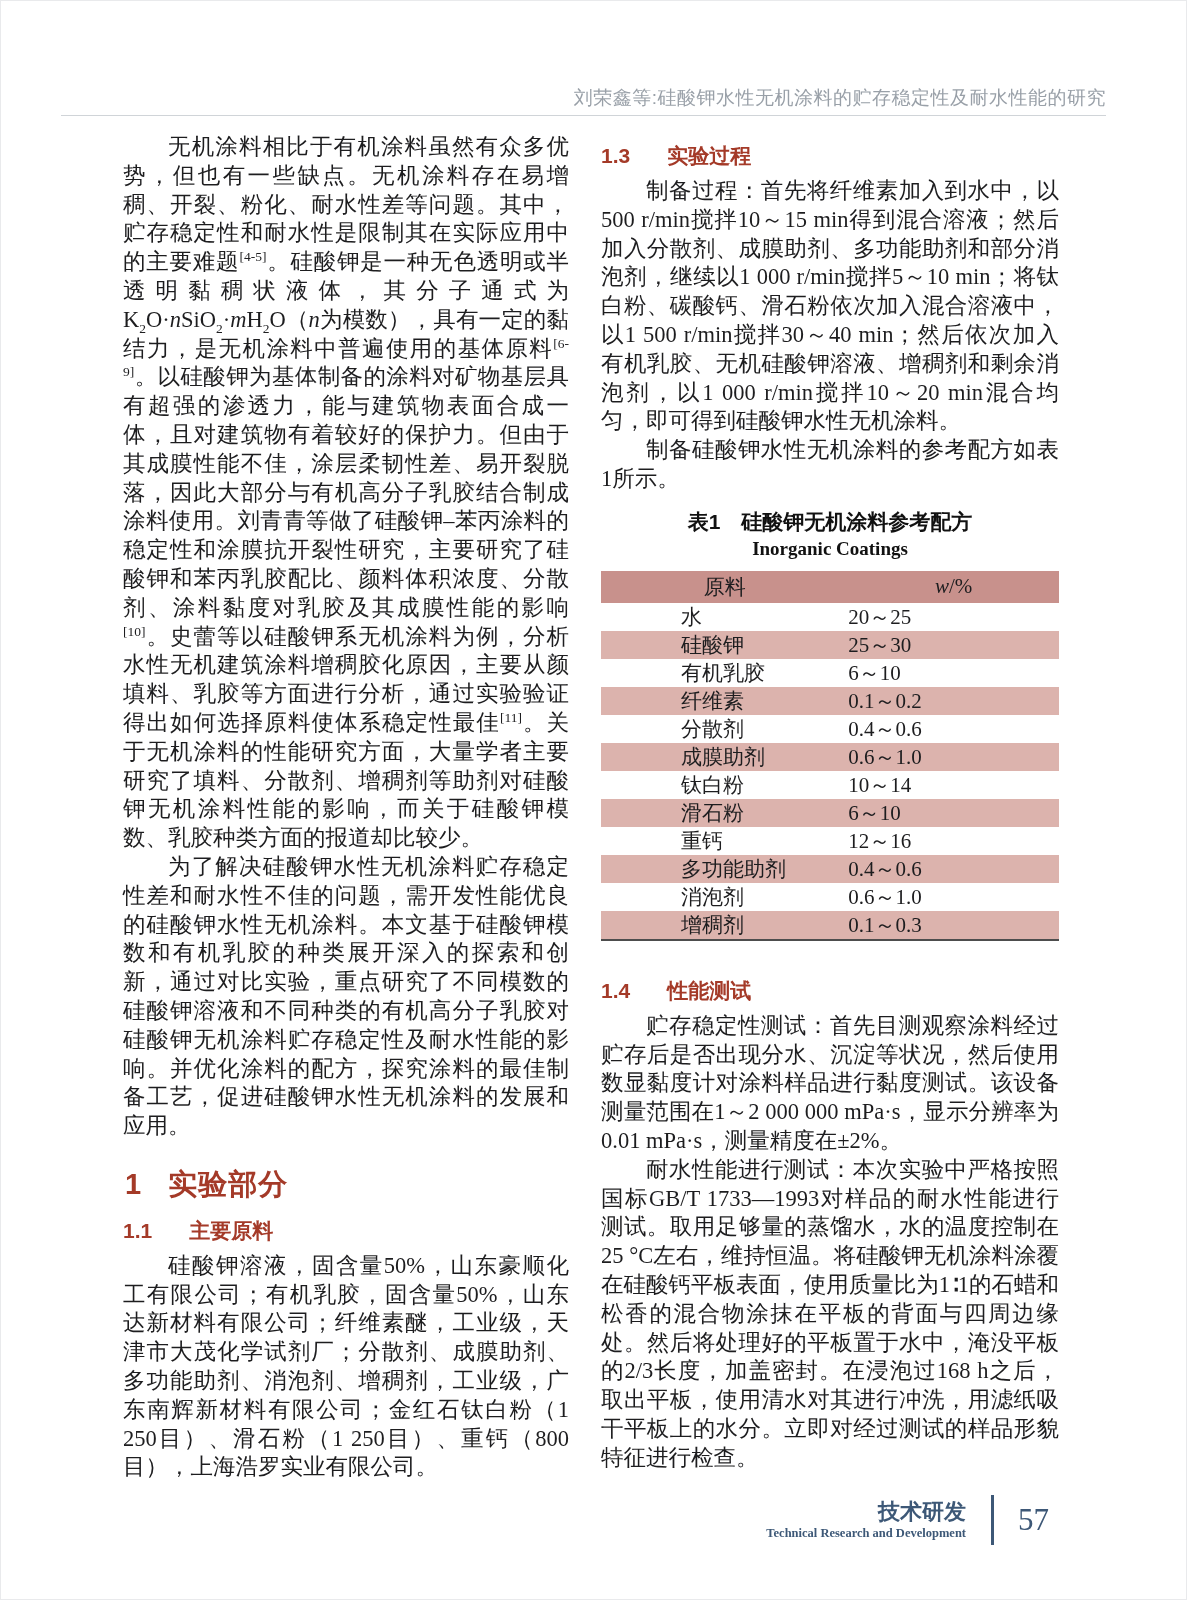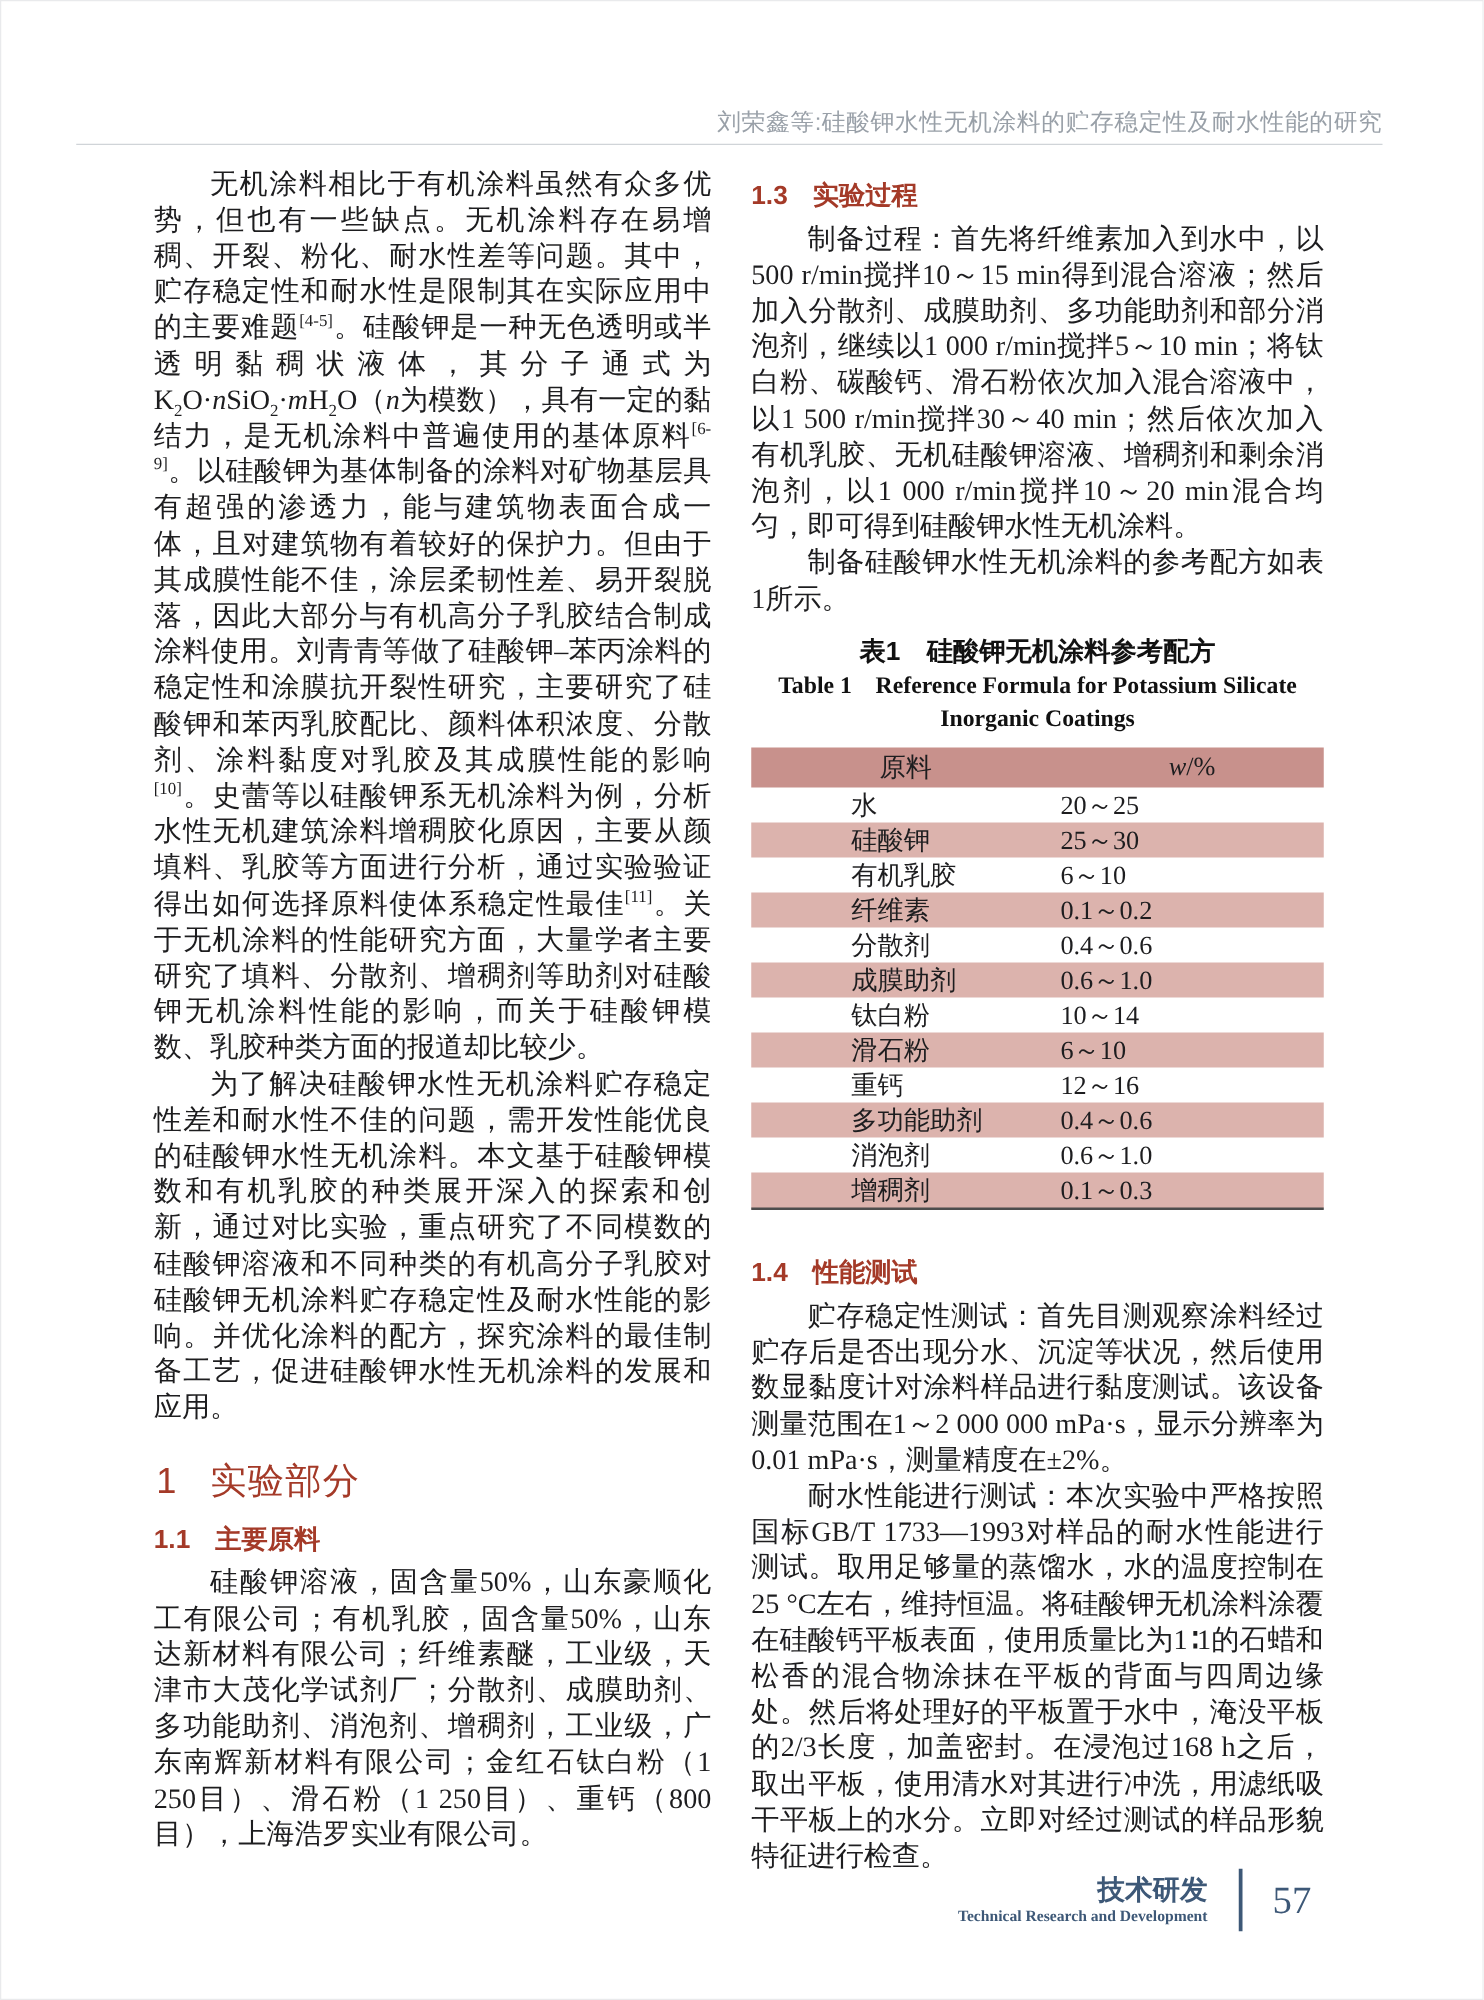--- a/index.html
+++ b/index.html
@@ -20,28 +20,28 @@
   p.body{
     margin:0;font-size:22.5px;line-height:28.8px;
     text-align:justify;text-justify:inter-character;
   }
   p.indent{text-indent:2em;}
   sup{font-size:.60em;line-height:0;vertical-align:super;}
   sub{font-size:.60em;line-height:0;vertical-align:sub;}
   .it{font-style:italic;}
   h1.sec{
     font-family:"Liberation Sans","DejaVu Sans",sans-serif;color:#a43a28;
-    font-size:29px;font-weight:normal;margin:24px 0 12px 2px;letter-spacing:1px;
+    font-size:29px;font-weight:bold;margin:24px 0 12px 2px;letter-spacing:1px;
   }
   h1.sec .num{margin-right:26px;}
   h2.sec{
     font-family:"Liberation Sans","DejaVu Sans",sans-serif;color:#a43a28;
     font-size:21px;font-weight:bold;margin:9px 0 7px 0;
   }
-  h2.sec .num{margin-right:20px;}
+  h2.sec .num{margin-right:37px;}
   .tbl-caption-cn{
     margin-top:14px;text-align:center;
     font-family:"Liberation Sans","DejaVu Sans",sans-serif;
     font-size:21px;font-weight:bold;line-height:27px;color:#111;
   }
   .tbl-caption-en{
     text-align:center;font-size:19px;font-weight:bold;line-height:27px;color:#111;
   }
   table.formula{
     width:100%;border-collapse:collapse;margin-top:9px;
@@ -85,21 +85,20 @@
 
     </div>
 
     <div class="col-right">
 
       <h2 class="sec"><span class="num">1.3</span><span>实验过程</span></h2>
       <p class="body indent"><span>制备过程：首先将纤维素加入到水中，以500 r/min搅拌10～15 min得到混合溶液；然后加入分散剂、成膜助剂、多功能助剂和部分消泡剂，继续以1 000 r/min搅拌5～10 min；将钛白粉、碳酸钙、滑石粉依次加入混合溶液中，以1 500 r/min搅拌30～40 min；然后依次加入有机乳胶、无机硅酸钾溶液、增稠剂和剩余消泡剂，以1 000 r/min搅拌10～20 min混合均匀，即可得到硅酸钾水性无机涂料。</span></p>
       <p class="body indent"><span>制备硅酸钾水性无机涂料的参考配方如表1所示。</span></p>
 
       <div class="tbl-caption-cn">表1　硅酸钾无机涂料参考配方</div>
-      <div class="tbl-caption-en">Table 1　Reference Formula for Potassium Silicate</div>
       <div class="tbl-caption-en">Inorganic Coatings</div>
 
       <table class="formula">
         <thead>
           <tr>
             <th><span>原料</span></th>
             <th><span class="it">w</span><span>/%</span></th>
           </tr>
         </thead>
         <tbody>

